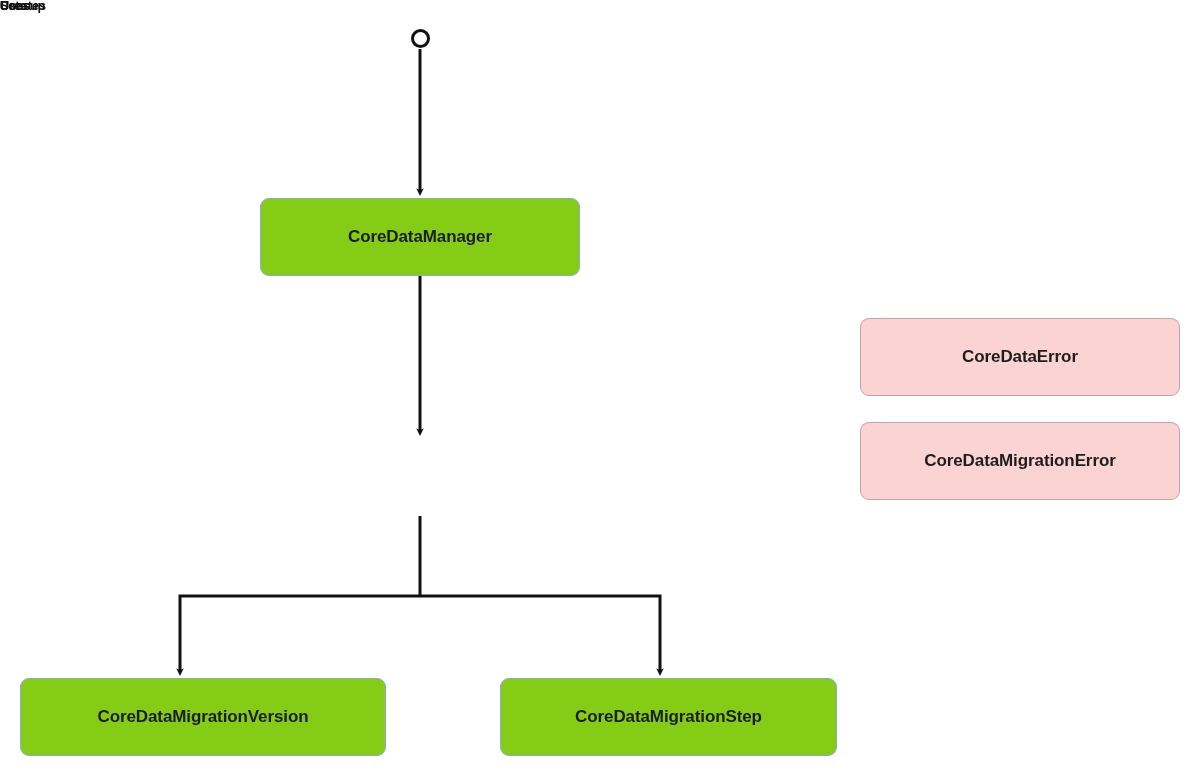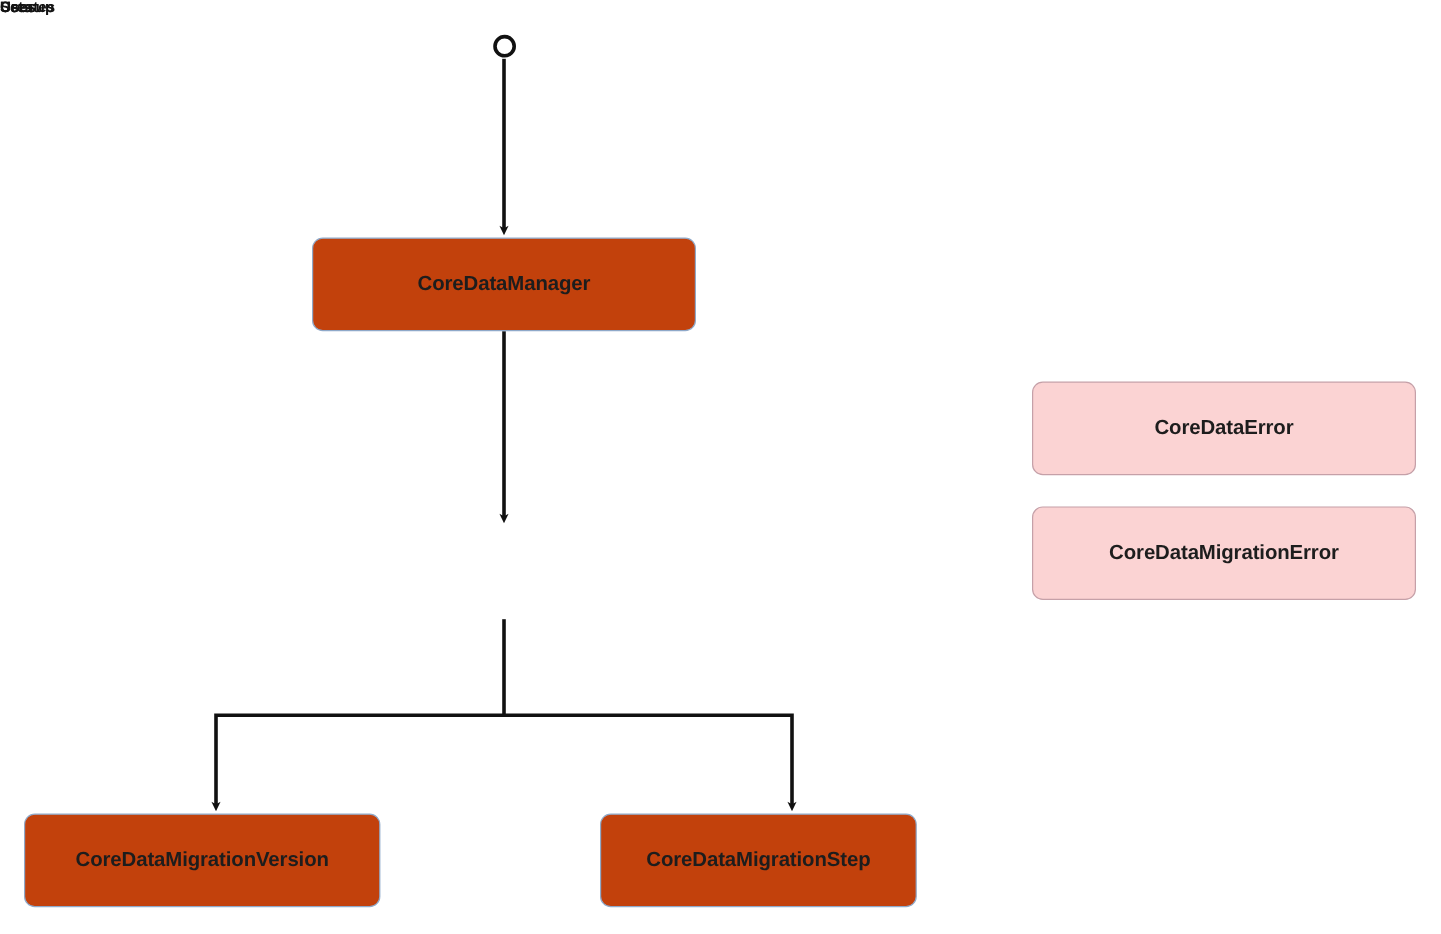--- a/index.html
+++ b/index.html
@@ -40,21 +40,21 @@
   }
   .node-label {
     font-size: 17px;
     font-weight: bold;
     color: #1d1d1d;
     letter-spacing: -0.1px;
     line-height: 1.2;
     white-space: nowrap;
   }
   .node.process {
-    background: #c2410c;
+    background: #84cc16;
     border-color: #8fa9c9;
   }
   .node.error {
     background: #fbd3d3;
     border-color: #c5a0a8;
   }
   .edge-label {
     position: absolute;
     font-size: 12.5px;
     font-weight: bold;
@@ -94,25 +94,25 @@
     <path d="M 420 596 L 660 596 L 660 672" stroke="#111111" stroke-width="3" fill="none" stroke-linejoin="miter" marker-end="url(#arrowhead)"></path>
   </svg>
 
   <div class="start-node" style="left: 410.5px; top: 28.5px; width: 19px; height: 19px;"></div>
 
   <div class="node process" style="left: 260px; top: 198px; width: 320px; height: 78px;">
     <span class="node-label">CoreDataManager</span>
   </div>
 
 
-  <div class="node process" style="left: 20px; top: 678px; width: 297px; height: 78px;">
+  <div class="node process" style="left: 20px; top: 678px; width: 366px; height: 78px;">
     <span class="node-label">CoreDataMigrationVersion</span>
   </div>
 
-  <div class="node process" style="left: 500px; top: 678px; width: 264px; height: 78px;">
+  <div class="node process" style="left: 500px; top: 678px; width: 337px; height: 78px;">
     <span class="node-label">CoreDataMigrationStep</span>
   </div>
 
   <div class="node error" style="left: 860px; top: 318px; width: 320px; height: 78px; text-align: center;">
     <span class="node-label">CoreDataError</span>
   </div>
 
   <div class="node error" style="left: 860px; top: 422px; width: 320px; height: 78px;">
     <span class="node-label">CoreDataMigrationError</span>
   </div>

